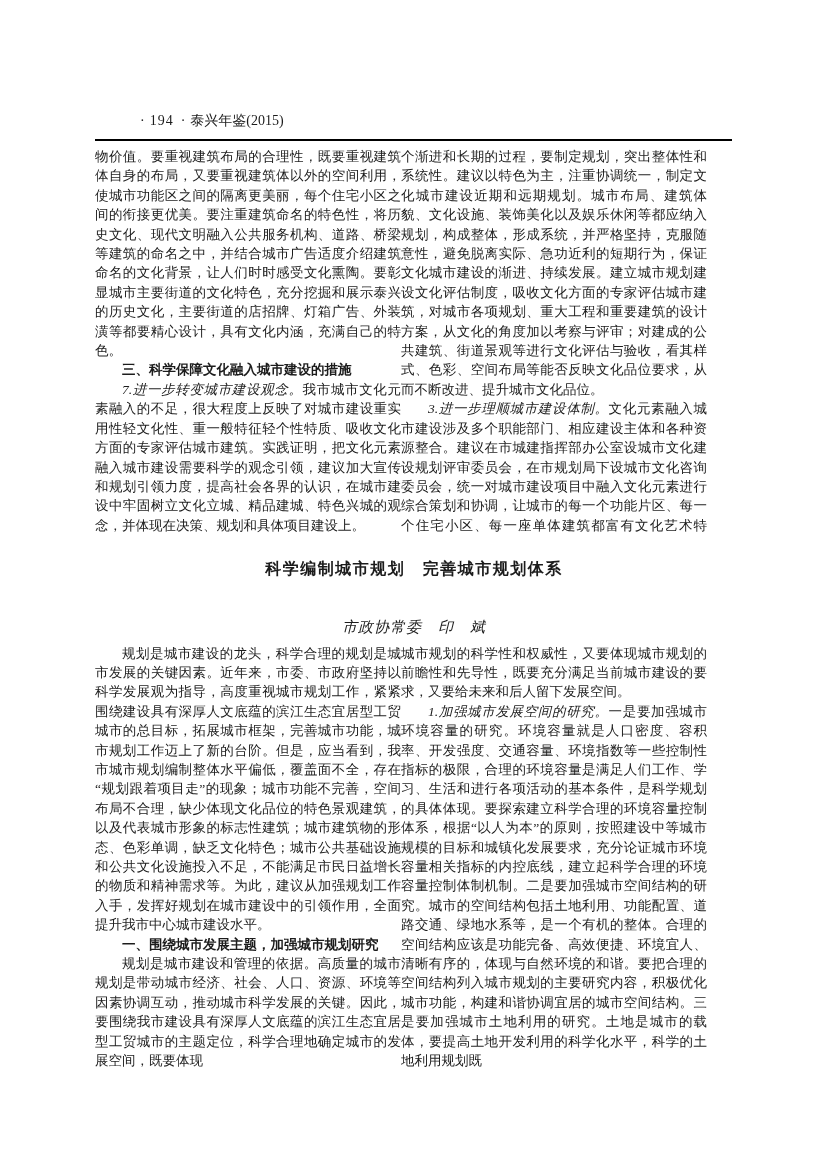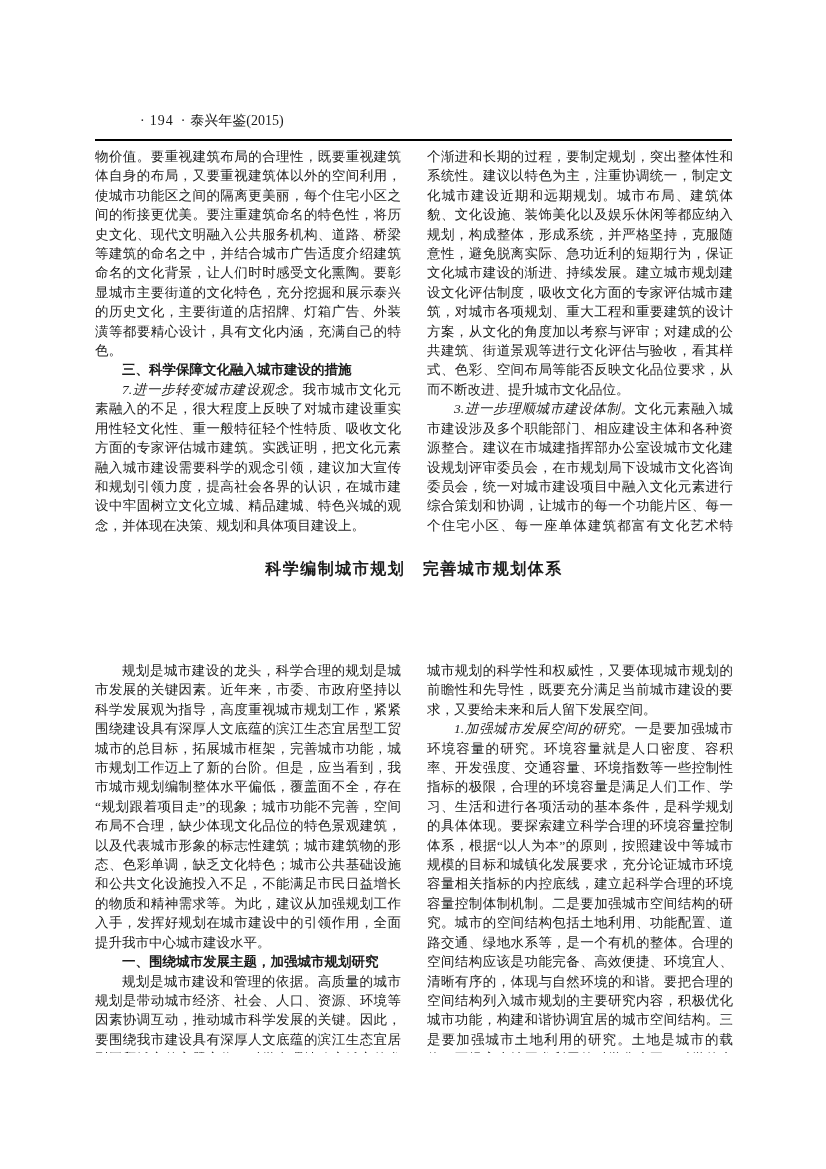--- a/index.html
+++ b/index.html
@@ -30,24 +30,23 @@
     top: 139px;
     width: 637px;
     height: 2px;
     background: #000000;
   }
   .columns {
     position: absolute;
     left: 95px;
     width: 638px;
     display: flex;
-    gap: 26px;
   }
   .columns.upper { top: 147px;  height: 390px; }
-  .columns.lower { top: 661px;  height: 392px; }
+  .columns.lower { top: 661px;  height: 392px; align-items: center; }
   .col { width: 306px; overflow: hidden; }
   p.body-p {
     margin: 0;
     font-size: 13.5px;
     line-height: 19.4px;
     text-align: justify;
   }
   p.indent { text-indent: 2em; }
   p.heading-p {
     margin: 0;
@@ -100,20 +99,21 @@
       <p class="body-p indent"><span class="kai">7.进一步转变城市建设观念。</span><span>我市城市文化元素融入的不足，很大程度上反映了对城市建设重实用性轻文化性、重一般特征轻个性特质、吸收文化方面的专家评估城市建筑。实践证明，把文化元素融入城市建设需要科学的观念引领，建议加大宣传和规划引领力度，提高社会各界的认识，在城市建设中牢固树立文化立城、精品建城、特色兴城的观念，并体现在决策、规划和具体项目建设上。</span></p>
       <p class="body-p indent"></p>
     </div>
     <div class="col">
       <p class="body-p">个渐进和长期的过程，要制定规划，突出整体性和系统性。建议以特色为主，注重协调统一，制定文化城市建设近期和远期规划。城市布局、建筑体貌、文化设施、装饰美化以及娱乐休闲等都应纳入规划，构成整体，形成系统，并严格坚持，克服随意性，避免脱离实际、急功近利的短期行为，保证文化城市建设的渐进、持续发展。建立城市规划建设文化评估制度，吸收文化方面的专家评估城市建筑，对城市各项规划、重大工程和重要建筑的设计方案，从文化的角度加以考察与评审；对建成的公共建筑、街道景观等进行文化评估与验收，看其样式、色彩、空间布局等能否反映文化品位要求，从而不断改进、提升城市文化品位。</p>
       <p class="body-p indent"><span class="kai">3.进一步理顺城市建设体制。</span><span>文化元素融入城市建设涉及多个职能部门、相应建设主体和各种资源整合。建议在市城建指挥部办公室设城市文化建设规划评审委员会，在市规划局下设城市文化咨询委员会，统一对城市建设项目中融入文化元素进行综合策划和协调，让城市的每一个功能片区、每一个住宅小区、每一座单体建筑都富有文化艺术特色，体现独特的城市魅力。</span></p>
     </div>
   </div>
 
   <div class="article-title">科学编制城市规划　完善城市规划体系</div>
+  <div class="article-author">市政协常委　印　斌</div>
 
   <div class="columns lower">
     <div class="col">
       <p class="body-p indent">规划是城市建设的龙头，科学合理的规划是城市发展的关键因素。近年来，市委、市政府坚持以科学发展观为指导，高度重视城市规划工作，紧紧围绕建设具有深厚人文底蕴的滨江生态宜居型工贸城市的总目标，拓展城市框架，完善城市功能，城市规划工作迈上了新的台阶。但是，应当看到，我市城市规划编制整体水平偏低，覆盖面不全，存在“规划跟着项目走”的现象；城市功能不完善，空间布局不合理，缺少体现文化品位的特色景观建筑，以及代表城市形象的标志性建筑；城市建筑物的形态、色彩单调，缺乏文化特色；城市公共基础设施和公共文化设施投入不足，不能满足市民日益增长的物质和精神需求等。为此，建议从加强规划工作入手，发挥好规划在城市建设中的引领作用，全面提升我市中心城市建设水平。</p>
       <p class="heading-p">一、围绕城市发展主题，加强城市规划研究</p>
       <p class="body-p indent">规划是城市建设和管理的依据。高质量的城市规划是带动城市经济、社会、人口、资源、环境等因素协调互动，推动城市科学发展的关键。因此，要围绕我市建设具有深厚人文底蕴的滨江生态宜居型工贸城市的主题定位，科学合理地确定城市的发展空间，既要体现</p>
     </div>
     <div class="col">
       <p class="body-p">城市规划的科学性和权威性，又要体现城市规划的前瞻性和先导性，既要充分满足当前城市建设的要求，又要给未来和后人留下发展空间。</p>
       <p class="body-p indent"><span class="kai">1.加强城市发展空间的研究。</span><span>一是要加强城市环境容量的研究。环境容量就是人口密度、容积率、开发强度、交通容量、环境指数等一些控制性指标的极限，合理的环境容量是满足人们工作、学习、生活和进行各项活动的基本条件，是科学规划的具体体现。要探索建立科学合理的环境容量控制体系，根据“以人为本”的原则，按照建设中等城市规模的目标和城镇化发展要求，充分论证城市环境容量相关指标的内控底线，建立起科学合理的环境容量控制体制机制。二是要加强城市空间结构的研究。城市的空间结构包括土地利用、功能配置、道路交通、绿地水系等，是一个有机的整体。合理的空间结构应该是功能完备、高效便捷、环境宜人、清晰有序的，体现与自然环境的和谐。要把合理的空间结构列入城市规划的主要研究内容，积极优化城市功能，构建和谐协调宜居的城市空间结构。三是要加强城市土地利用的研究。土地是城市的载体，要提高土地开发利用的科学化水平，科学的土地利用规划既</span></p>

